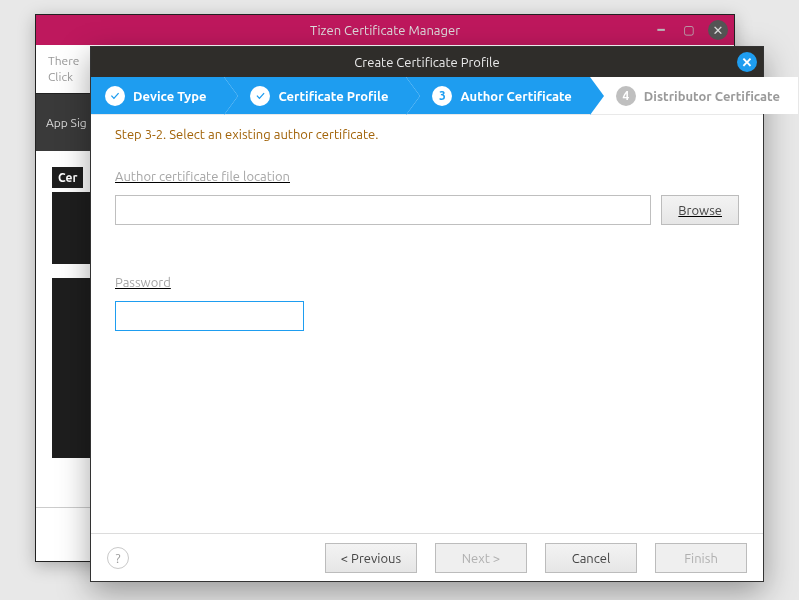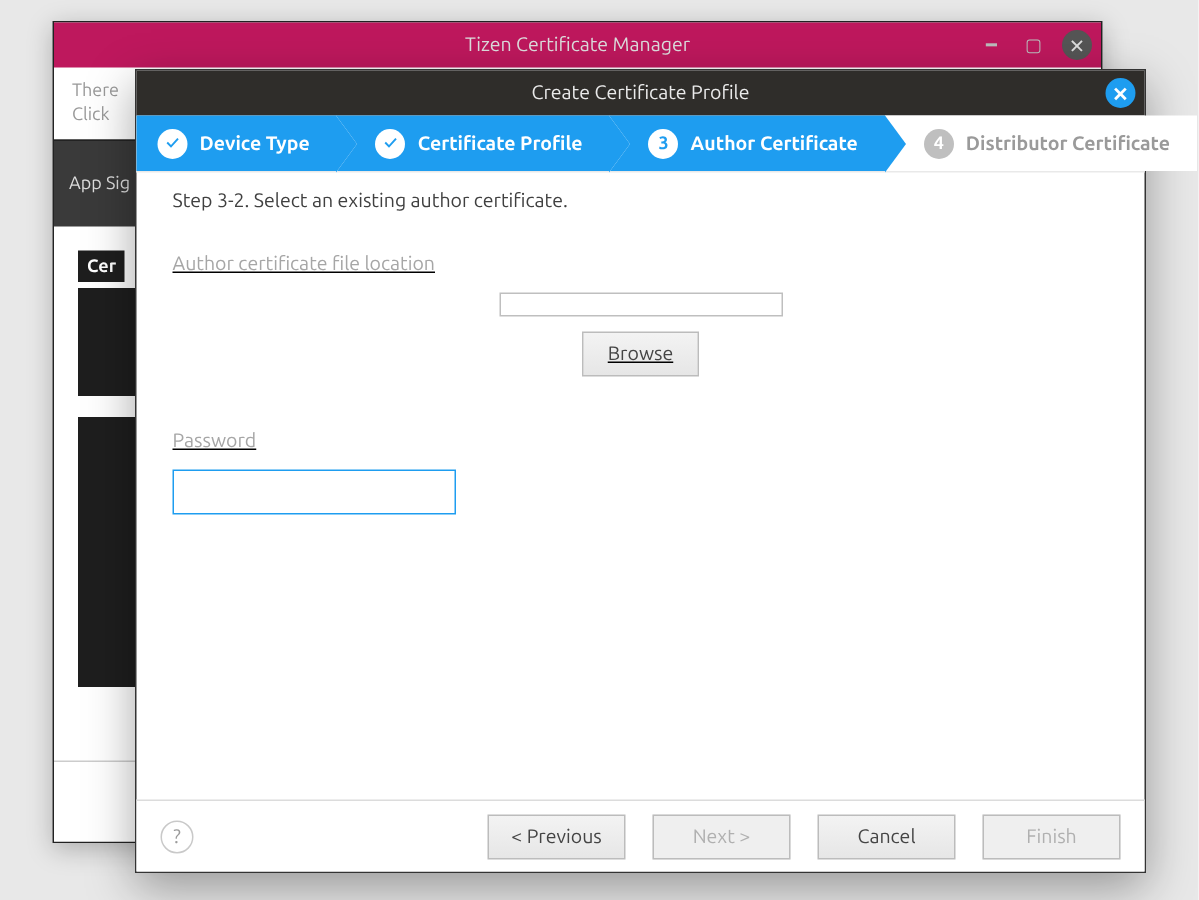--- a/index.html
+++ b/index.html
@@ -71,33 +71,33 @@
   }
   .step:first-child::before { display:none; }
   .step.done::before, .step.active::before { border-left-color:#fff; }
   .step .badge {
     width:20px; height:20px; border-radius:10px; background:#fff; color:#1e9df0;
     display:flex; align-items:center; justify-content:center; font-size:12px; font-weight:700;
   }
   .step.pending .badge { background:#bfbfbf; color:#fff; }
 
   
-  .step-desc { color:#404040; font-size:13px; padding:12px 24px 0 24px; }
+  .step-desc { color:#a16207; font-size:13px; padding:12px 24px 0 24px; }
   .form { padding: 28px 24px 0 24px; text-decoration: underline; }
   .flabel { color:#a6a6a6; font-size:13px; margin-bottom: 12px; display:block; }
-  .row { display:flex; gap:10px; align-items:center;flex-direction:column; }
+  .row { display:flex; gap:10px; align-items:center; }
   .input {
     flex:1; height:30px; border:1px solid #bfbfbf; background:#fff; padding:0 8px; font-size:13px;
   }
   .input.focused { border:1px solid #1e9df0; outline:none; box-shadow:0 0 0 0; }
   .btn {
     height:30px; padding:0 16px; font-size:13px; background:linear-gradient(#f3f3f3,#e6e6e6);
     border:1px solid #bcbcbc; cursor:pointer; color:#444;
   }
-  .field2 { margin-top: 36px; }
+  .field2 { margin-top: 50px; }
 
   
   .dialog-footer {
     position:absolute; left:0; right:0; bottom:0; height:48px;
     border-top:1px solid #dcdcdc; display:flex; align-items:center;
     justify-content:space-between; padding:0 16px; background:#fff;
   }
   .help {
     width:22px; height:22px; border:1px solid #c9c9c9; border-radius:11px;
     display:flex; align-items:center; justify-content:center;

